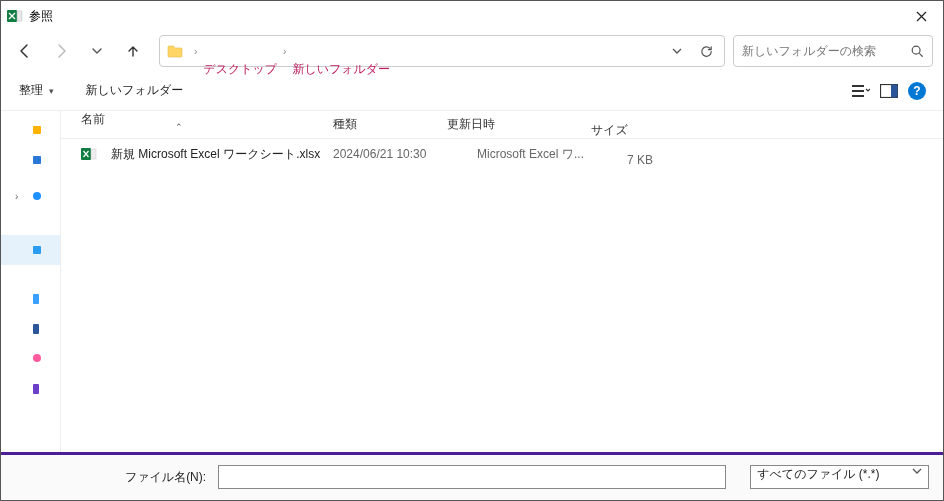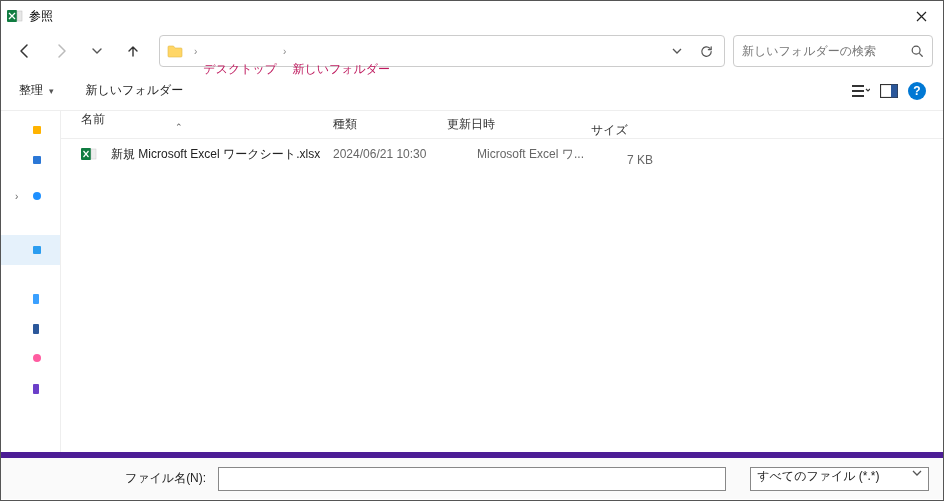--- a/index.html
+++ b/index.html
@@ -50,21 +50,21 @@
   .col-date { width:144px; }
   .col-type { width:114px; }
   .col-size { width:80px; text-align:left;margin-top:12px;}
   .sort-ind { font-size:9px;color:#555;margin-left:94px; transform:translateY(-6px);}
   .filerow { height:30px; display:flex; align-items:center; padding-left:20px; font-size:12px; color:#222; cursor:pointer;}
   .filerow .col-name { display:flex;align-items:center; gap:14px;}
   .filerow .col-date, .filerow .col-type, .filerow .col-size { color:#666; }
   .xlsx-icon { width:16px; height:16px; display:flex;align-items:center;justify-content:center;}
 
   
-  .bottom { height:47px; border-top:6px solid #4c1d95; background:#fafafa; display:flex; align-items:center; padding:0 14px 0 14px; gap:6px;}
+  .bottom { height:47px; border-top:3px solid #4c1d95; background:#fafafa; display:flex; align-items:center; padding:0 14px 0 14px; gap:6px;}
   .filelabel { font-size:12px; color:#222; margin-left:110px; margin-right:6px; white-space:nowrap;}
   .filename-input { width:524px; height:24px; border:1px solid #888; padding:0 6px; font-size:12px; background:#fff;}
   .filter-select { width:184px; height:24px; border:1px solid #888; background:#fff; padding:0 6px; font-size:12px; display:flex; align-items:flex-start; justify-content:space-between; cursor:pointer; margin-left:18px;}
   .filter-select .chev { font-size:10px; color:#555; }
 
   svg { display:block; }
 </style>
 </head>
 <body>
 

